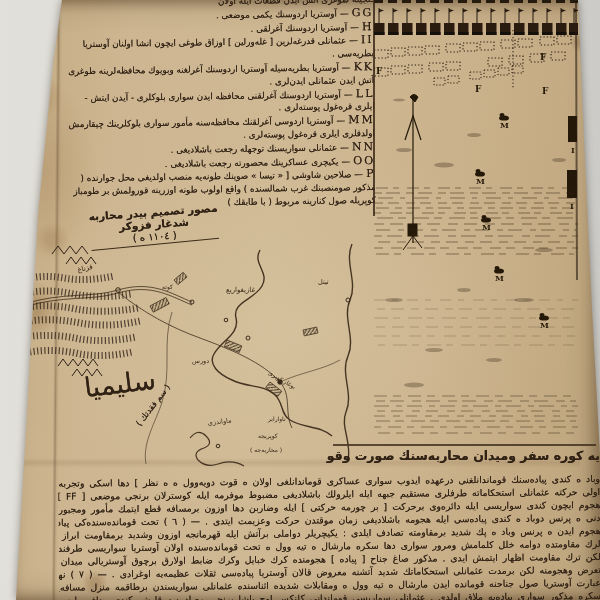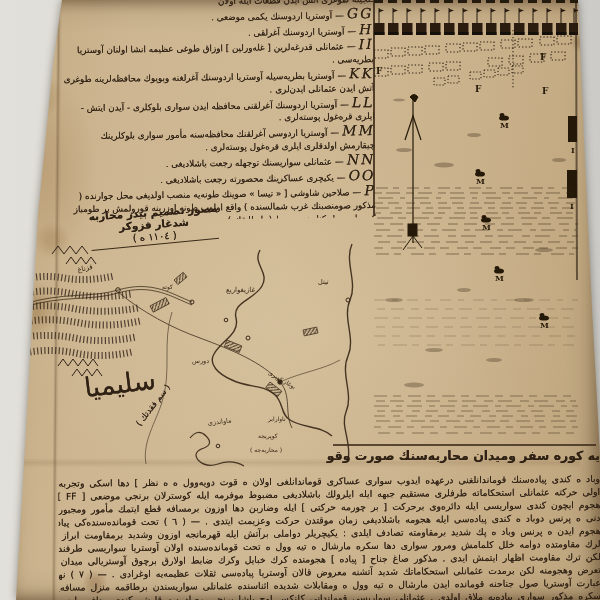--- a/index.html
+++ b/index.html
@@ -23,21 +23,21 @@
   .crease-v{position:absolute;left:54px;top:0;width:6px;height:600px;transform:rotate(.5deg);
     background:linear-gradient(90deg,transparent,rgba(70,45,20,.32) 40%,rgba(70,45,20,.08) 65%,transparent);}
   .crease-h{position:absolute;left:20px;top:458px;width:560px;height:10px;
     background:linear-gradient(180deg,transparent,rgba(90,60,30,.12) 45%,transparent);}
   .ink{color:#2f2114;text-shadow:0 0 .4px rgba(47,33,20,.8);}
 
   
   .legend{position:absolute;left:62px;top:-7px;width:311px;height:224px;overflow:hidden;
     direction:rtl;font-size:8.8px;line-height:12.8px;transform:rotate(-.8deg);transform-origin:top right;}
   .lg-item{text-align:right;margin-bottom:1px;}
-  .lg-letter{font-family:"DejaVu Serif",serif;font-size:14px;letter-spacing:2px;direction:ltr;unicode-bidi:bidi-override;font-style:italic;}
+  .lg-letter{font-family:"DejaVu Serif",serif;font-size:11px;letter-spacing:2px;direction:ltr;unicode-bidi:bidi-override;}
   .lg-dash{padding:0 3px;}
 
   
   .v-divider{position:absolute;left:373px;top:0;width:2px;height:216px;background:#3c2b1a;opacity:.85;}
   .h-rule{position:absolute;left:333px;top:444px;width:263px;height:2px;background:#3c2b1a;opacity:.8;}
 
   
   .map-title{position:absolute;left:74px;top:206px;width:160px;direction:rtl;text-align:center;
     transform:rotate(-4deg);font-size:10.5px;font-weight:bold;}
   .map-title .date{font-size:10px;font-weight:normal;margin-top:1px;}
@@ -68,21 +68,21 @@
 <div class="stage">
   <div class="paper-wrap">
     <div class="paper">
       <div class="crease-v"></div>
       <div class="crease-h"></div>
 
       <div class="legend ink" dir="rtl">
         <div class="lg-item"><span class="lg-text">ـنجيله طوغرى آتش ايدن قطعات ايله اولان</span></div>
         <div class="lg-item"><span class="lg-letter">GG</span><span class="lg-dash">—</span><span class="lg-text">آوستريا اردوسنك يكمى موضعى .</span></div>
         <div class="lg-item"><span class="lg-letter">H</span><span class="lg-dash">—</span><span class="lg-text">آوستريا اردوسنك آغرلقى .</span></div>
-        <div class="lg-item"><span class="lg-letter">II</span><span class="lg-dash">—</span><span class="lg-text">عثمانلى قدرغه‌لرين [ غله‌ورلين ] اوزاق طوغى عظيمه انشا اولنان آوستريا بطريه‌سى .</span></div>
+        <div class="lg-item"><span class="lg-letter">II</span><span class="lg-dash">—</span><span class="lg-text">عثمانلى قدرغه‌لرين [ غله‌ورلين ] اوزاق طوغى ايچون انشا اولنان آوستريا بطريه‌سى .</span></div>
         <div class="lg-item"><span class="lg-letter">KK</span><span class="lg-dash">—</span><span class="lg-text">آوستريا بطريه‌سيله آوستريا اردوسنك آغرلغنه وبويوك محافظه‌لرينه طوغرى آتش ايدن عثمانلى ايدن‌لرى .</span></div>
         <div class="lg-item"><span class="lg-letter">LL</span><span class="lg-dash">—</span><span class="lg-text">آوستريا اردوسنك آغرلقنى محافظه ايدن سوارى بلوكلرى - آيدن ايتش - ايلرى قره‌غول پوسته‌لرى .</span></div>
         <div class="lg-item"><span class="lg-letter">MM</span><span class="lg-dash">—</span><span class="lg-text">آوستريا اردوسى آغرلقنك محافظه‌سنه مأمور سوارى بلوكلرينك چيقارمش اولدقلرى ايلرى قره‌غول پوسته‌لرى .</span></div>
         <div class="lg-item"><span class="lg-letter">NN</span><span class="lg-dash">—</span><span class="lg-text">عثمانلى سواريسنك توجهله رجعت باشلاديغى .</span></div>
         <div class="lg-item"><span class="lg-letter">OO</span><span class="lg-dash">—</span><span class="lg-text">يكيچرى عساكرينك محصورته رجعت باشلاديغى .</span></div>
         <div class="lg-item"><span class="lg-letter">P</span><span class="lg-dash">—</span><span class="lg-text">صلاحين شاوشى [ « تيسا » صوينك طونه‌يه منصب اولديغى محل جوارنده ( مذكور صومنصبنك غرب شمالسنده ) واقع اولوب طونه اوزرينه قورولمش بر طومباز كوپريله صول كنارينه مربوط ( با طابقك )</span></div>
       </div>
 
       <div class="v-divider"></div>
       <div class="h-rule"></div>

